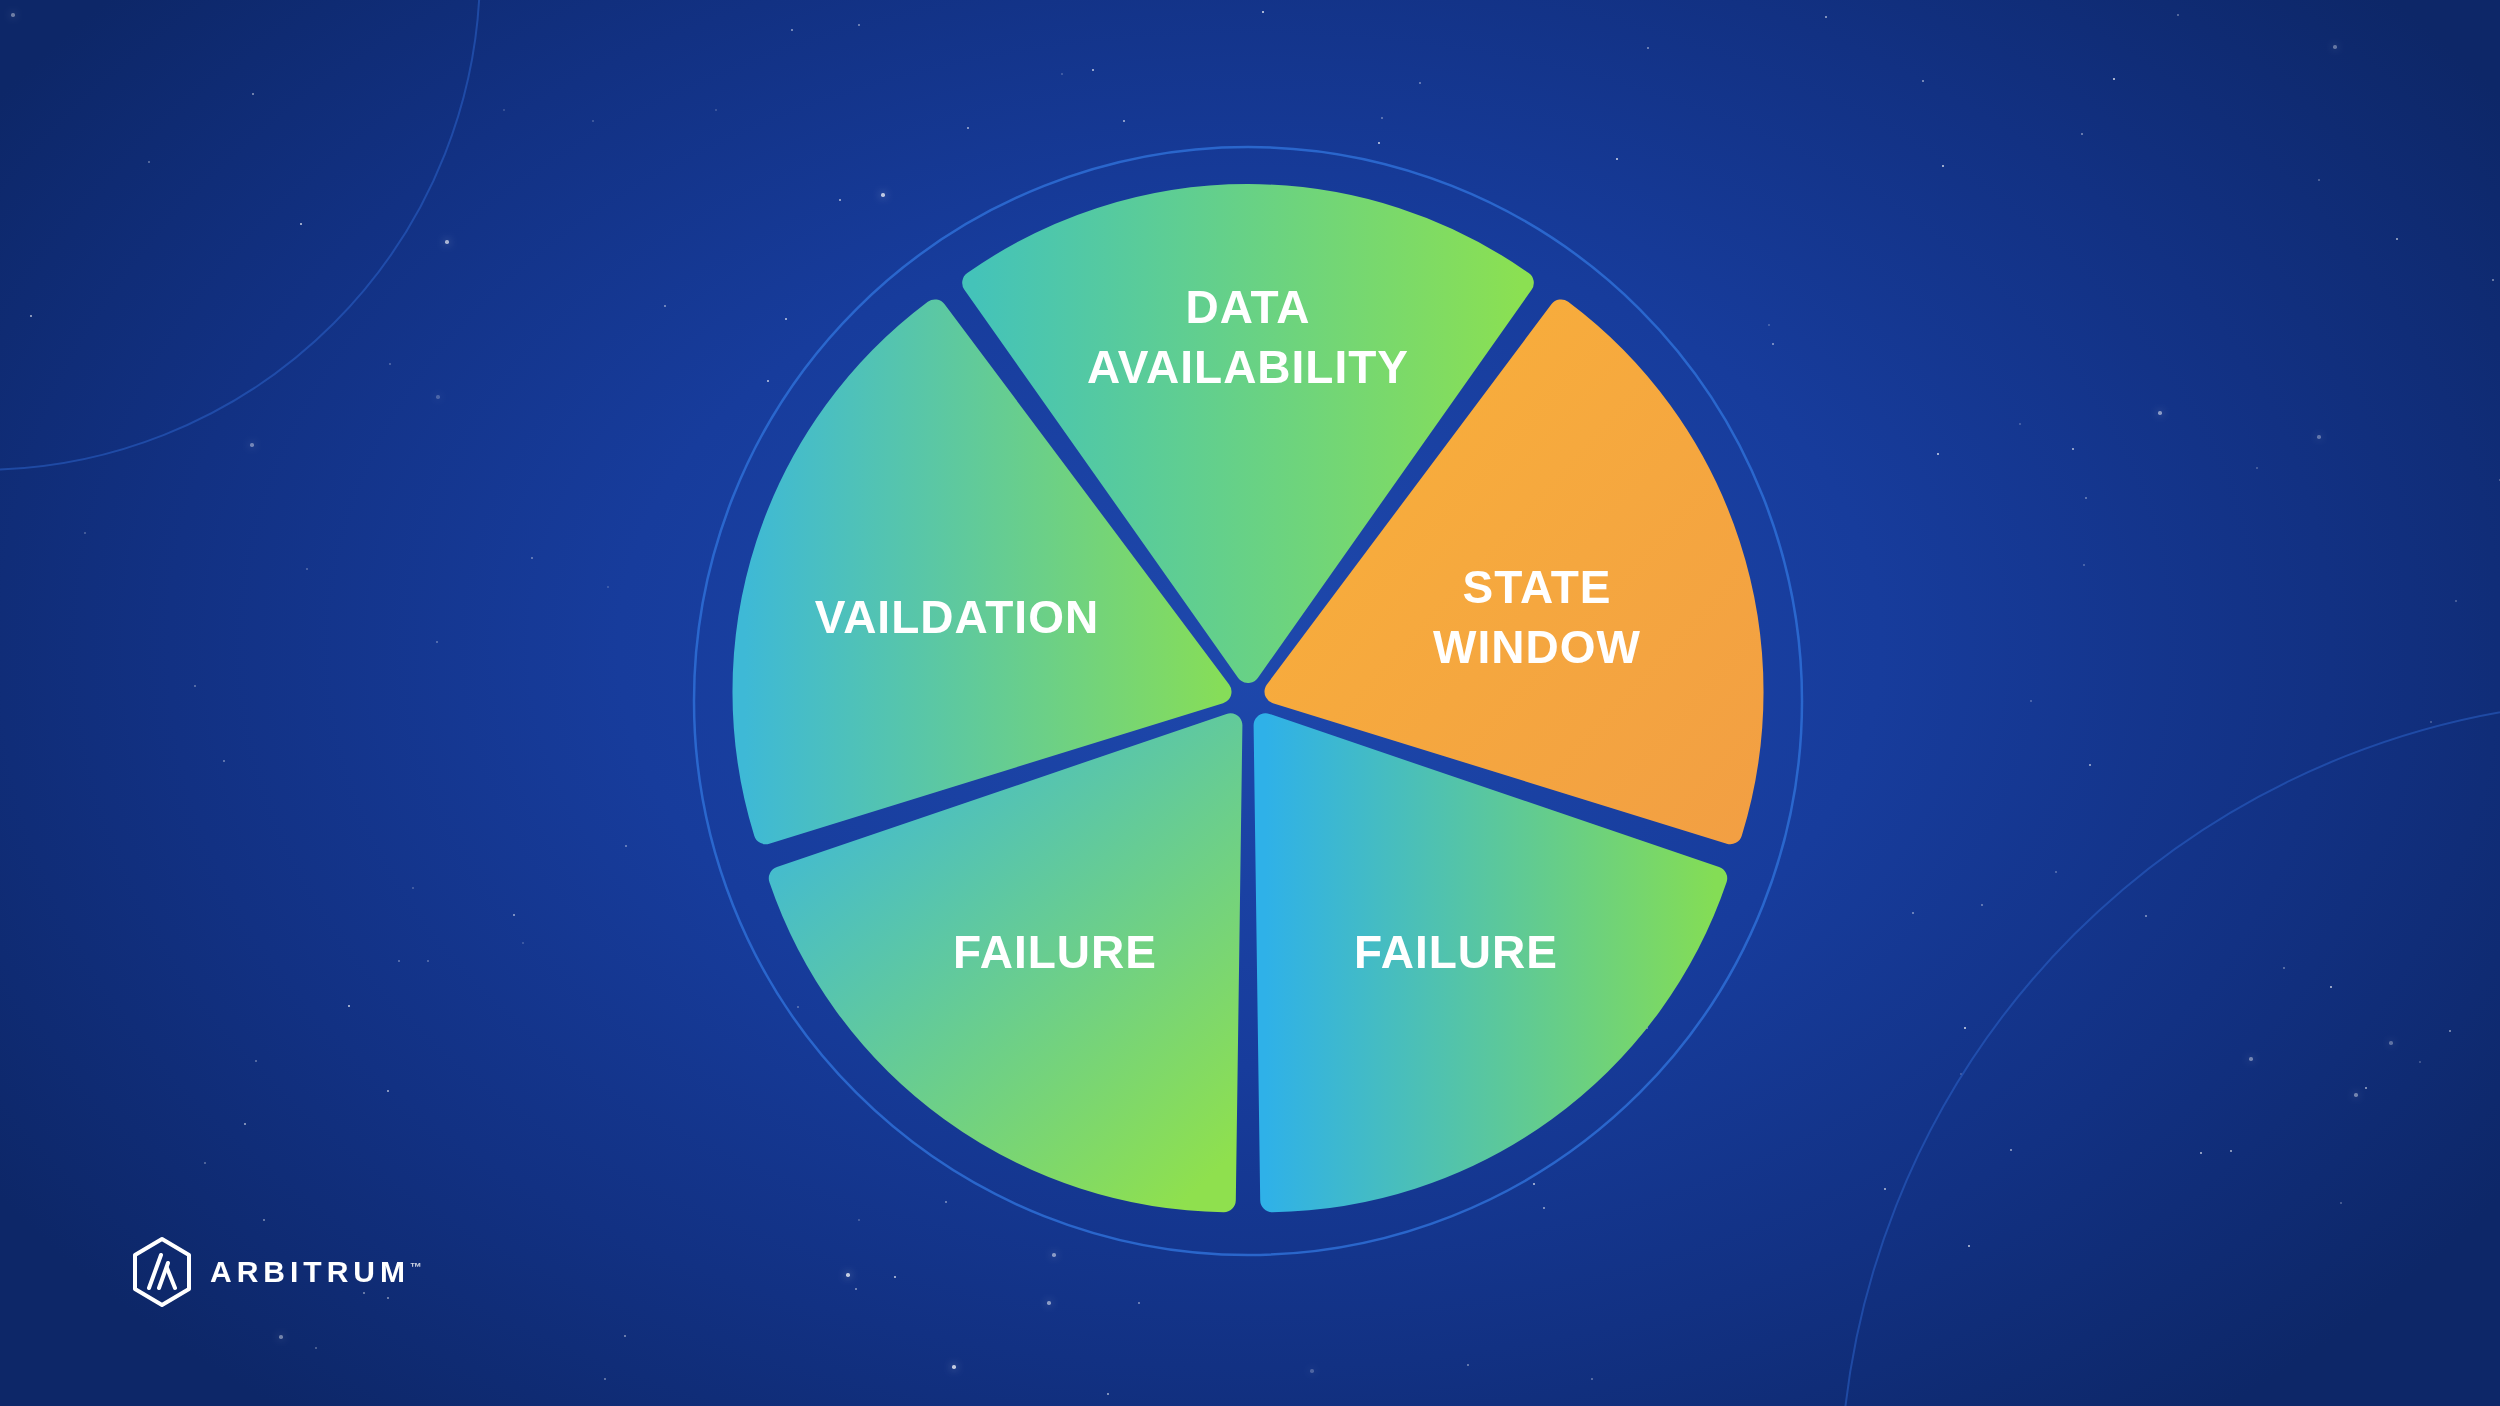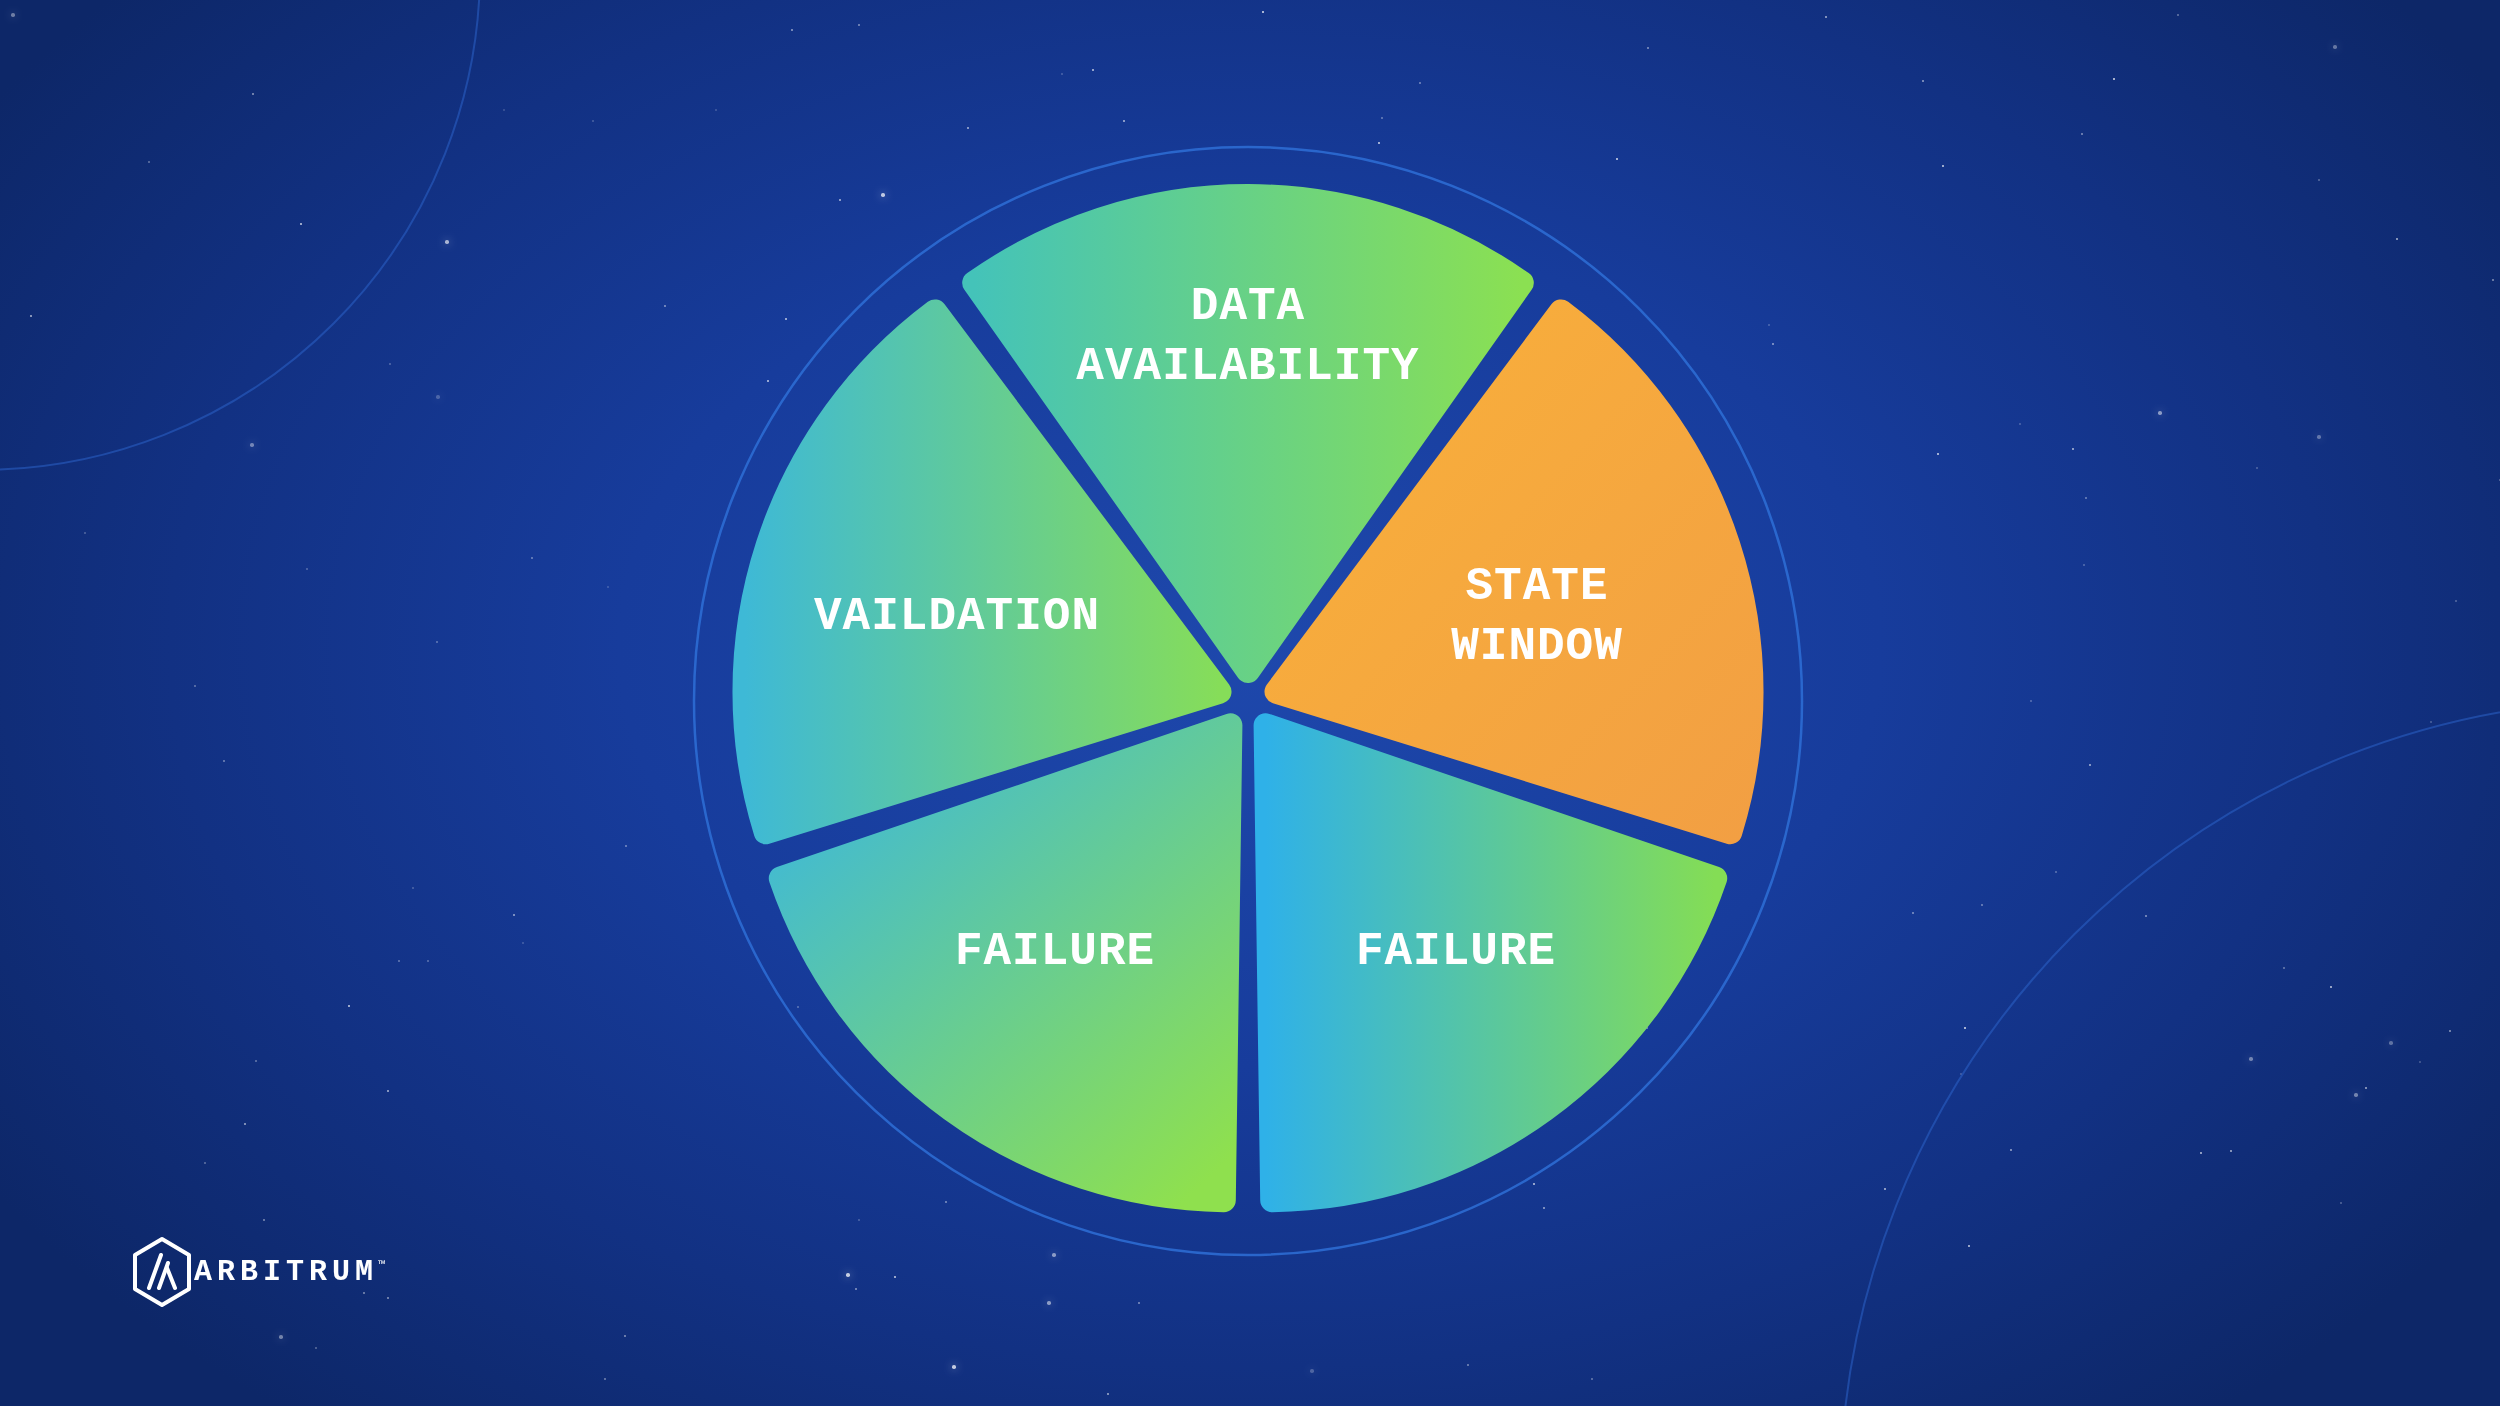--- a/index.html
+++ b/index.html
@@ -5,21 +5,21 @@
   html, body {
     margin: 0;
     padding: 0;
     background: #0c2566;
   }
   .stage {
     position: relative;
     width: 2500px;
     height: 1406px;
     overflow: hidden;
-    font-family: Liberation Mono, monospace;
+    font-family: Liberation Sans, sans-serif;
     background:
       radial-gradient(ellipse 1500px 1000px at 50% 46%,
         #1e48ac 0%, #173c9c 42%, #123183 72%, #0d2768 100%);
   }
   .starfield {
     position: absolute;
     inset: 0;
     z-index: 1;
   }
   .wheel-svg {
@@ -47,21 +47,21 @@
   .lbl-sf { left: 1055px; top: 953px; }
   .lbl-sv { left: 957px;  top: 618px; }
 
   .logo {
     position: absolute;
     left: 130px;
     top: 1236px;
     z-index: 3;
     display: flex;
     align-items: center;
-    gap: 0;
+    gap: 16px;
     color: #ffffff;
   }
   .logo-word {
     font-weight: 700;
     font-size: 30px;
     letter-spacing: 5px;
     color: #ffffff;
   }
   .logo-tm {
     font-size: 12px;

